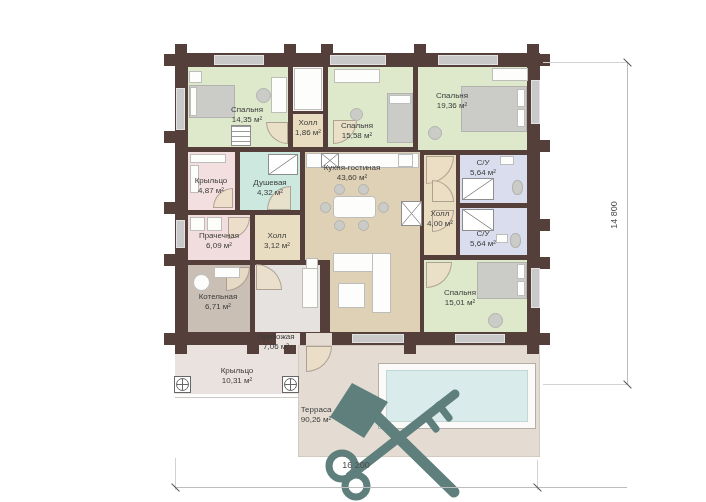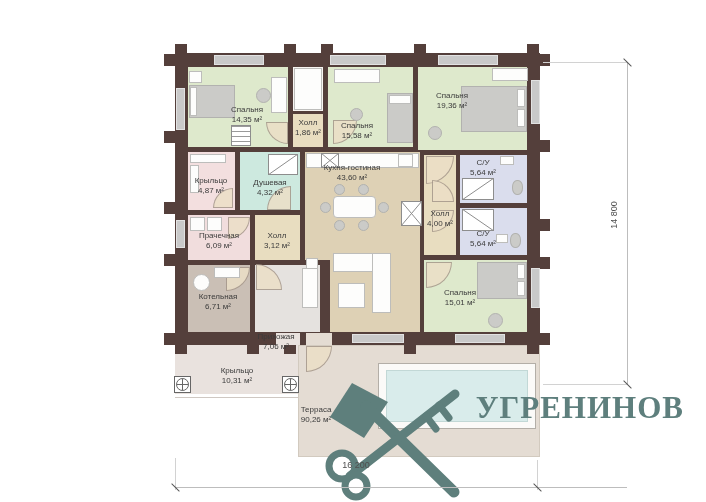--- a/index.html
+++ b/index.html
@@ -283,16 +283,15 @@
   <div class="tick" style="left:622px;top:384px;"></div>
   <div class="dim" style="left:600px;top:210px;transform:rotate(-90deg);transform-origin:center;">14 800</div>
   <div class="line" style="left:175px;top:487px;width:452px;height:1px;"></div>
   <div class="ext" style="left:175px;top:458px;width:1px;height:32px;"></div>
   <div class="ext" style="left:537px;top:460px;width:1px;height:30px;"></div>
   <div class="tick" style="left:170px;top:487px;"></div>
   <div class="tick" style="left:532px;top:487px;"></div>
   <div class="dim" style="left:356px;top:460px;transform:translateX(-50%);">16 200</div>
 
   <div class="logo">
-    <div class="l2">УГРЕНИНОВ</div>
   </div>
 
 </div>
 
 </body></html>

